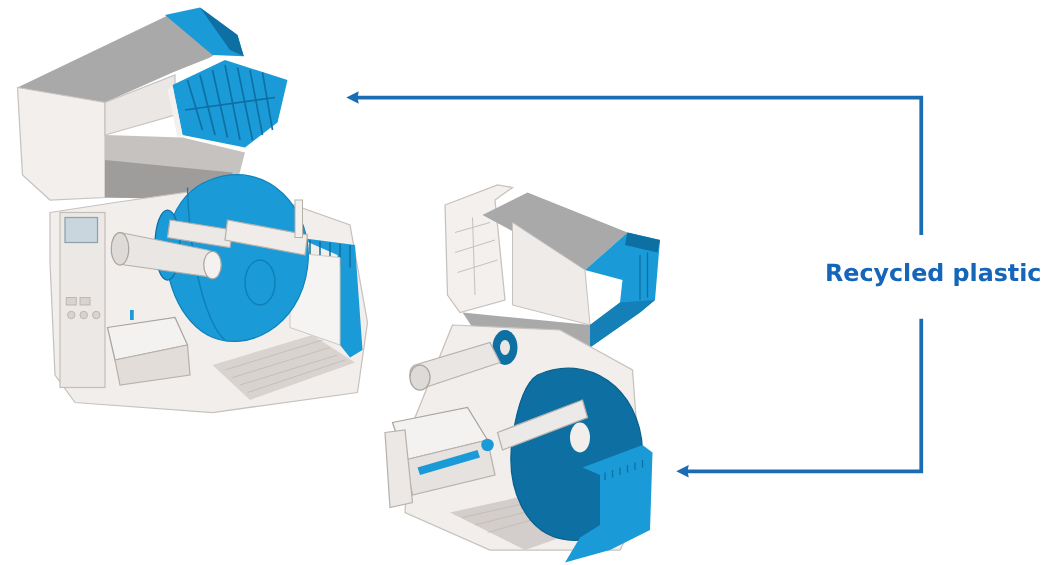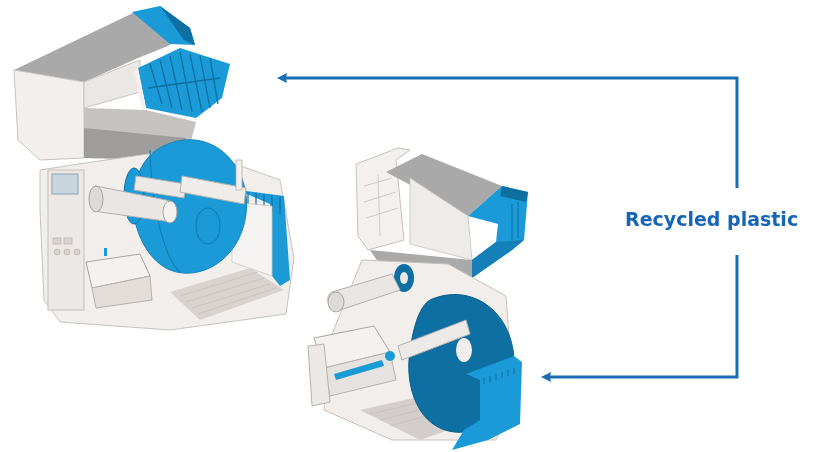--- a/index.html
+++ b/index.html
@@ -1,21 +1,21 @@
 <!DOCTYPE html>
 <html><head>
   <meta charset="utf-8">
   <style>
     html, body { margin: 0; padding: 0; background: #ffffff; }
     body { width: 840px; height: 452px; position: relative; overflow: hidden; font-family: "Liberation Sans", sans-serif; }
     .stage { position: absolute; left: 0; top: 0; width: 840px; height: 452px; }
     .printer { position: absolute; }
     .label {
       position: absolute;
-      left: 625px; top: 208px;
+      left: 660px; top: 208px;
       font-family: "DejaVu Sans", sans-serif;
       font-weight: bold;
       font-size: 19px;
       letter-spacing: 0px;
       white-space: nowrap;
     }
     svg { display: block; }
   </style>
 </head>
 <body>

